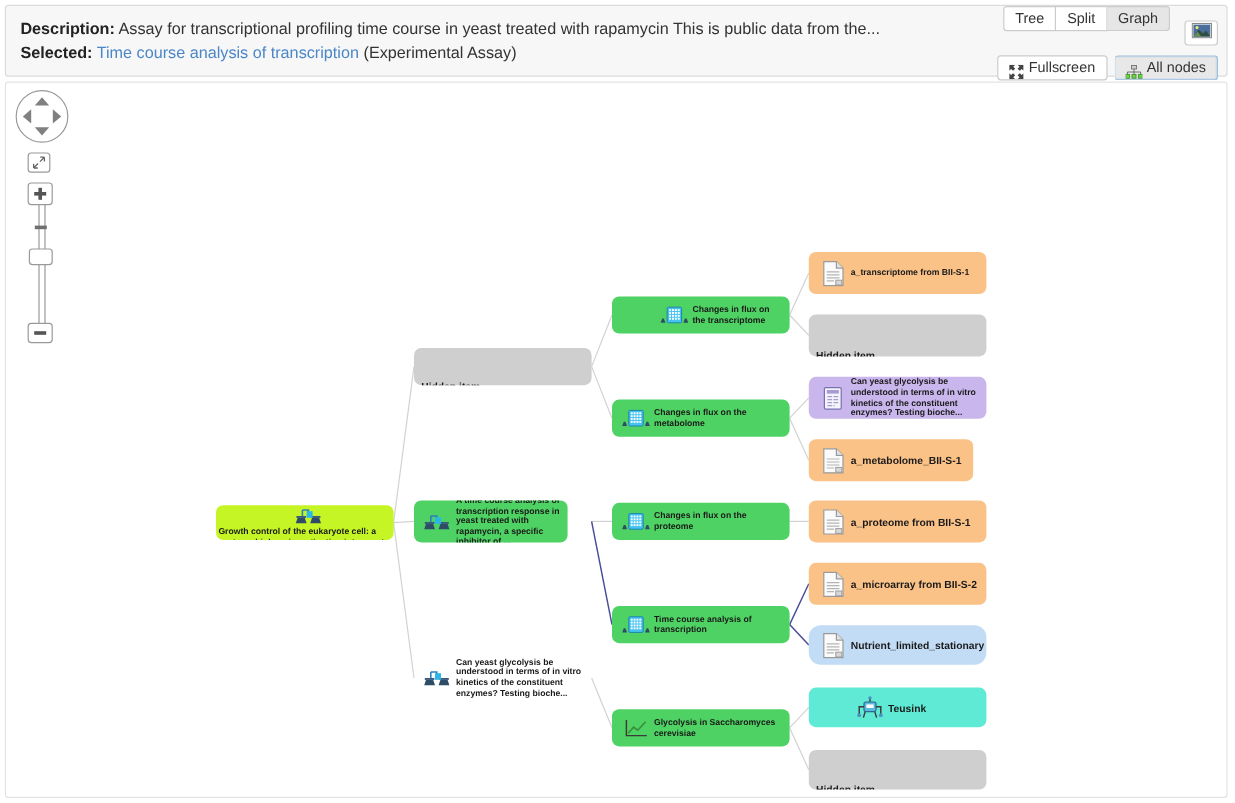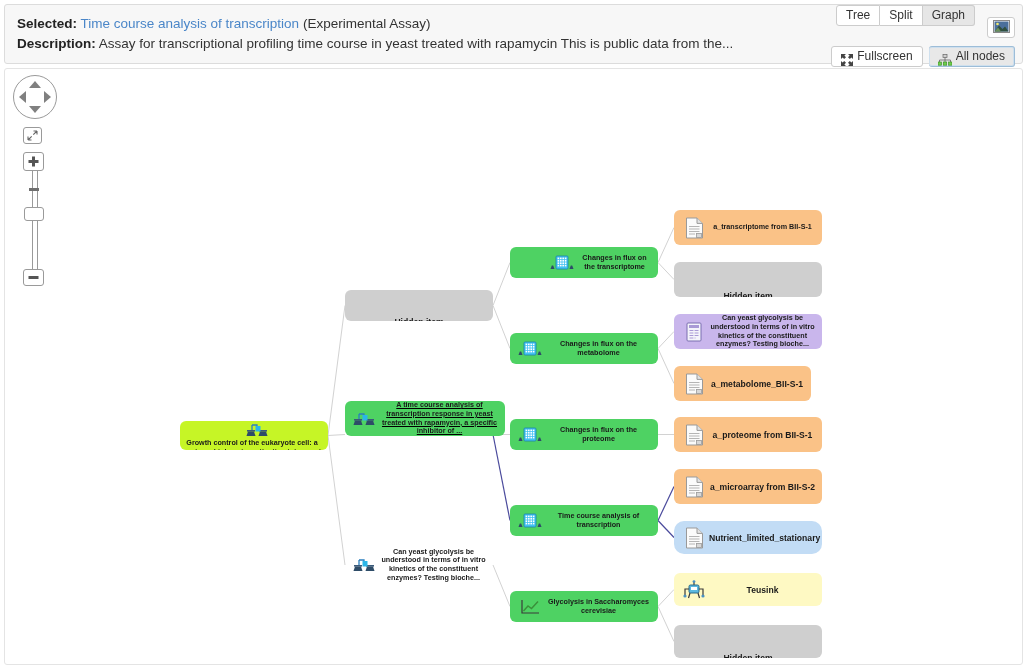--- a/index.html
+++ b/index.html
@@ -188,58 +188,58 @@
   .node-icon {
     flex: 0 0 auto;
     width: 26px;
     margin-left: 7px;
     display: flex;
     align-items: center;
     justify-content: center;
   }
   .node-label {
     flex: 1 1 auto;
-    text-align: center;
+    text-align: left;
     font-size: 7.2px;
     font-weight: bold;
     line-height: 8.6px;
     color: #1a1a1a;
     padding: 0 6px 0 2px;
     word-wrap: break-word;
   }
   .node-label.big {
     font-size: 8.6px;
     line-height: 10px;
     font-weight: bold;
   }
   .node.noicon .node-label { padding-left: 6px; margin-top: 33px; }
 
   .n-lime    { background: #c6f526; flex-direction: column; }
   .n-green   { background: #4ed263; }
   .n-gray    { background: #cfcfcf; }
   .n-orange  { background: #fac287; }
   .n-purple  { background: #c9b6ec; }
   .n-blue    { background: #c2dcf5; }
-  .n-yellow  { background: #fef9c3; }
+  .n-yellow  { background: #5eead4; padding-left: 31px; }
 </style>
 </head>
 <body>
 
 <div id="app">
 
   <div class="header">
     <div class="header-text">
+      <div class="hrow">
+        <span class="hlabel">Description:</span>
+        <span class="hplain">Assay for transcriptional profiling time course in yeast treated with rapamycin This is public data from the...</span>
+      </div>
       <div class="hrow">
         <span class="hlabel">Selected:</span>
         <span class="hlink">Time course analysis of transcription</span>
         <span class="hplain">(Experimental Assay)</span>
-      </div>
-      <div class="hrow">
-        <span class="hlabel">Description:</span>
-        <span class="hplain">Assay for transcriptional profiling time course in yeast treated with rapamycin This is public data from the...</span>
       </div>
     </div>
 
     <div class="btn-group view-group">
       <div class="btn first">Tree</div>
       <div class="btn">Split</div>
       <div class="btn last active">Graph</div>
     </div>
 
     <div class="img-btn">
@@ -339,21 +339,21 @@
               <path d="M6 4 L6 9 M6 4 L11 4 L11 7" stroke="#2b7fbf" stroke-width="1.3" fill="none"></path>
               <rect x="1" y="9" width="8" height="1.6" fill="#3a5a7a"></rect>
               <path d="M2 10.6 L8 10.6 L9.5 15 L0.5 15 Z" fill="#2e4c68"></path>
               <rect x="13" y="9" width="8" height="1.6" fill="#3a5a7a"></rect>
               <path d="M14 10.6 L20 10.6 L21.5 15 L12.5 15 Z" fill="#2e4c68"></path>
               <rect x="9.5" y="5" width="5" height="5.5" fill="#2bb6e8"></rect>
             </svg>
           </span>
           <div class="node-label">Growth control of the eukaryote cell: a systems biology investigation into yeast</div>
         </div>
-        <div class="node n-green" style="left: 340px; top: 332px; width: 160px; height: 35px; text-decoration: underline;">
+        <div class="node n-green" style="left: 340px; top: 348px; width: 128px; height: 35px;">
           <span class="node-icon">
             <svg width="24" height="18" viewBox="0 0 24 18">
               <path d="M6 4 L6 9 M6 4 L11 4 L11 7" stroke="#2b7fbf" stroke-width="1.3" fill="none"></path>
               <rect x="1" y="9" width="8" height="1.6" fill="#3a5a7a"></rect>
               <path d="M2 10.6 L8 10.6 L9.5 15 L0.5 15 Z" fill="#2e4c68"></path>
               <rect x="13" y="9" width="8" height="1.6" fill="#3a5a7a"></rect>
               <path d="M14 10.6 L20 10.6 L21.5 15 L12.5 15 Z" fill="#2e4c68"></path>
               <rect x="9.5" y="5" width="5" height="5.5" fill="#2bb6e8"></rect>
             </svg>
           </span>

